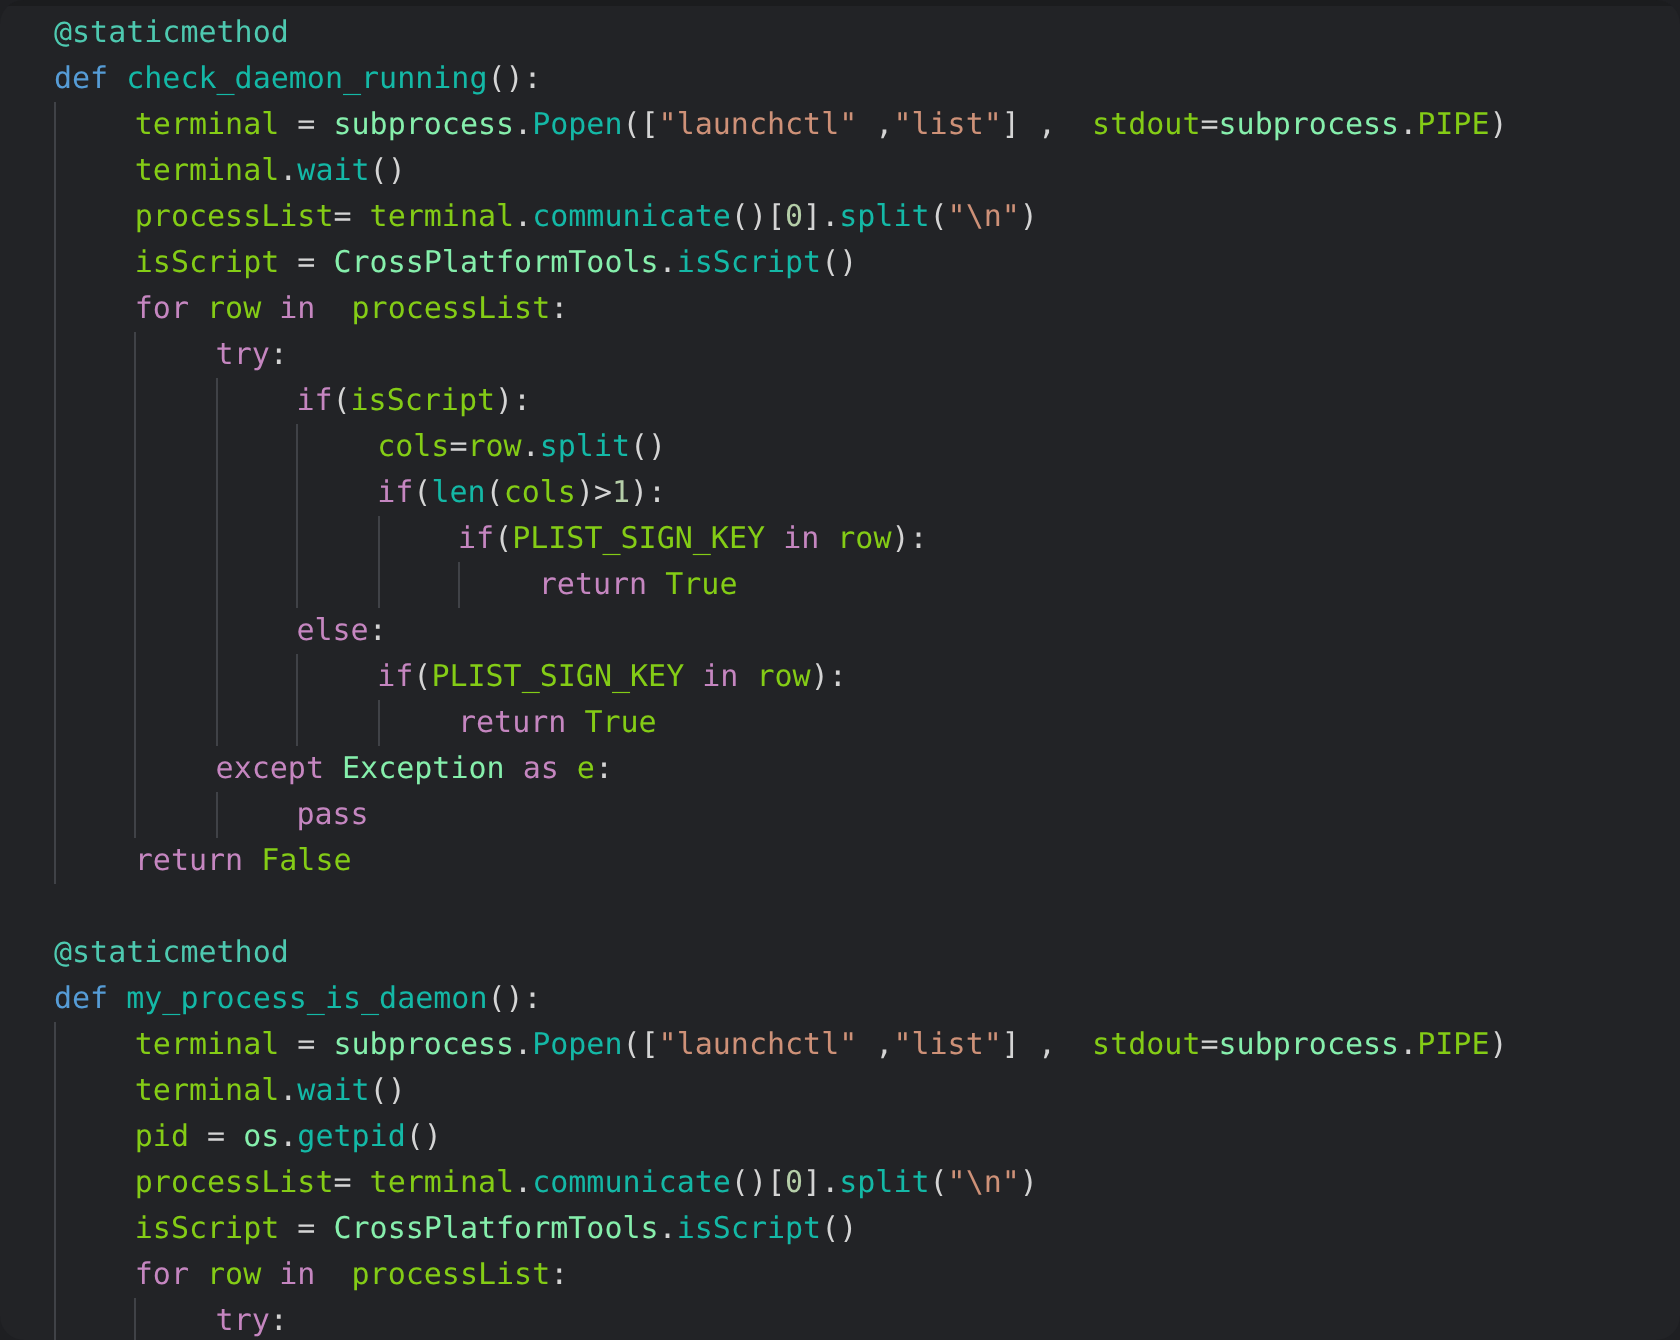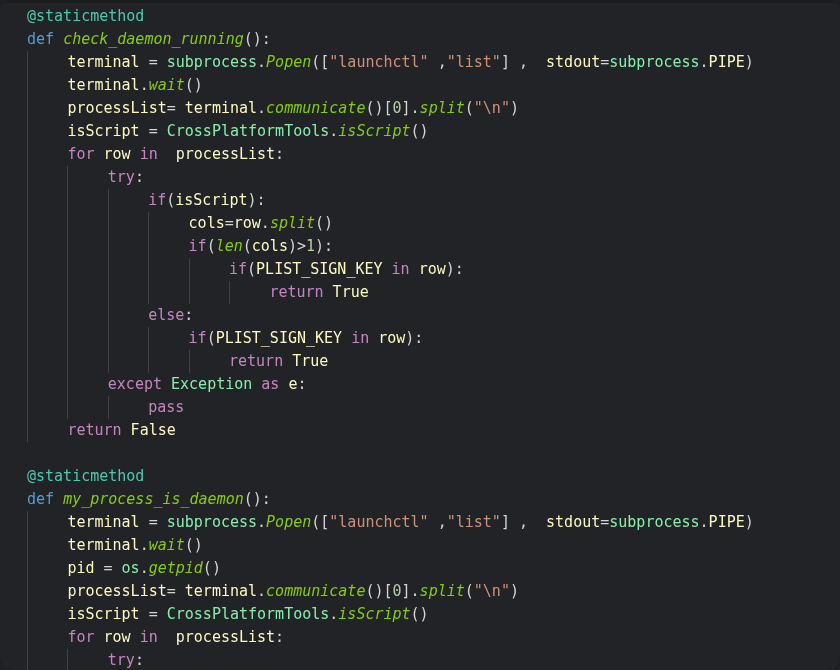--- a/index.html
+++ b/index.html
@@ -52,23 +52,23 @@
   .guide {
     position: absolute;
     width: 1px;
     background: #404247;
   }
 
   
   .kw      { color: #c586c0; }   
   .kwdef   { color: #569cd6; }   
   .deco    { color: #4ec9b0; }   
-  .fn      { color: #84cc16; font-style: italic; }   
+  .fn      { color: #14b8a6; }   
   .type    { color: #86efac; }   
-  .var     { color: #fef9c3; }   
+  .var     { color: #84cc16; }   
   .str     { color: #ce9178; }   
   .num     { color: #b5cea8; }   
   .punc    { color: #d4d4d4; }
 </style>
 </head>
 <body>
 
 <div id="editor">
   <div class="topstrip"></div>
   <div class="guides" id="guides">

